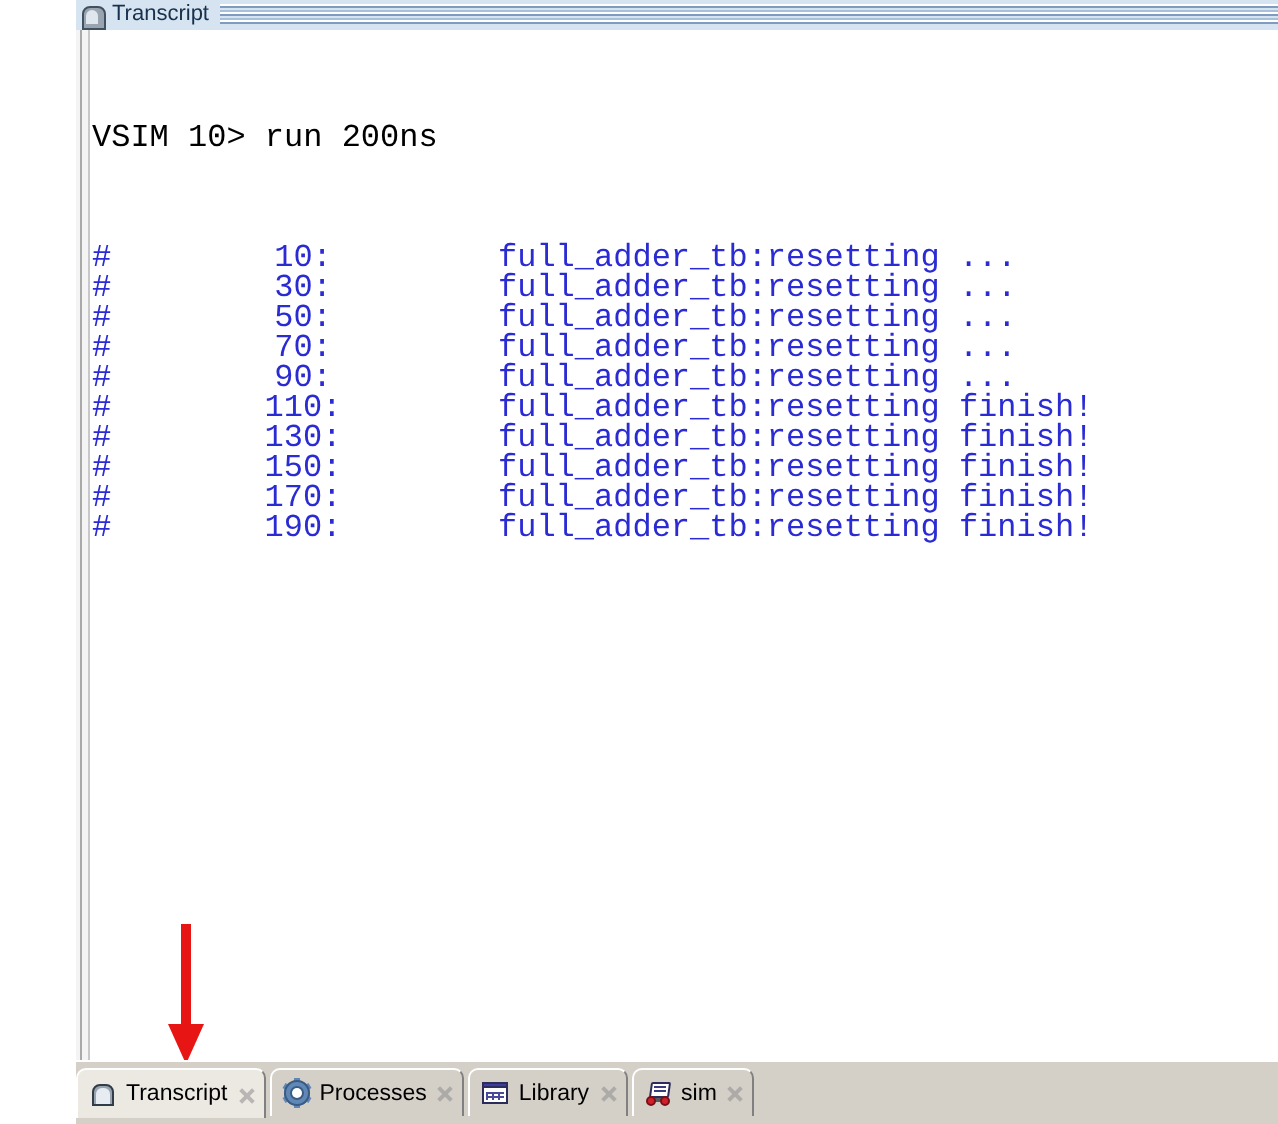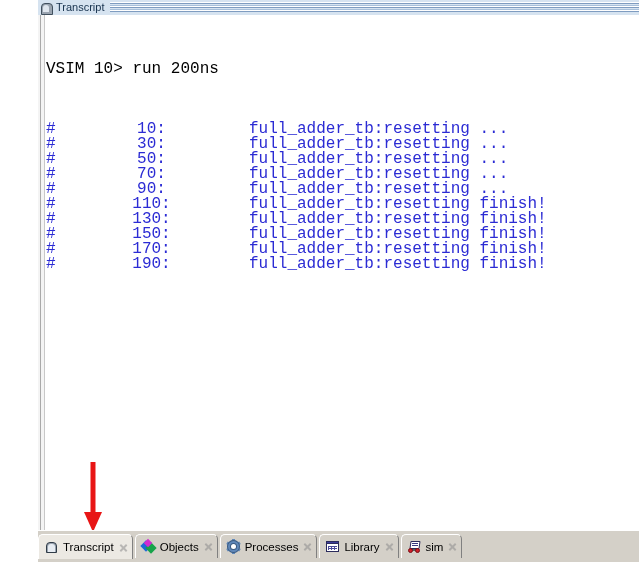--- a/index.html
+++ b/index.html
@@ -372,29 +372,20 @@
   </svg>
 
   <div class="tabbar">
     <div class="tabbar-strip" id="tabstrip">
         <div class="tab active">
           <span class="tab-icon ico-transcript">
             <span class="t-body"></span>
             <span class="t-inner"></span>
           </span>
           <span class="tab-label">Transcript</span>
-          <span class="tab-close"></span>
-        </div>
-        <div class="tab">
-          <span class="tab-icon ico-objects">
-            <span class="o-d1"></span>
-            <span class="o-d2"></span>
-            <span class="o-d3"></span>
-          </span>
-          <span class="tab-label">Objects</span>
           <span class="tab-close"></span>
         </div>
         <div class="tab">
           <span class="tab-icon ico-processes">
             <span class="p-t p-t1"></span>
             <span class="p-t p-t2"></span>
             <span class="p-t p-t3"></span>
             <span class="p-gear"></span>
             <span class="p-hole"></span>
           </span>

